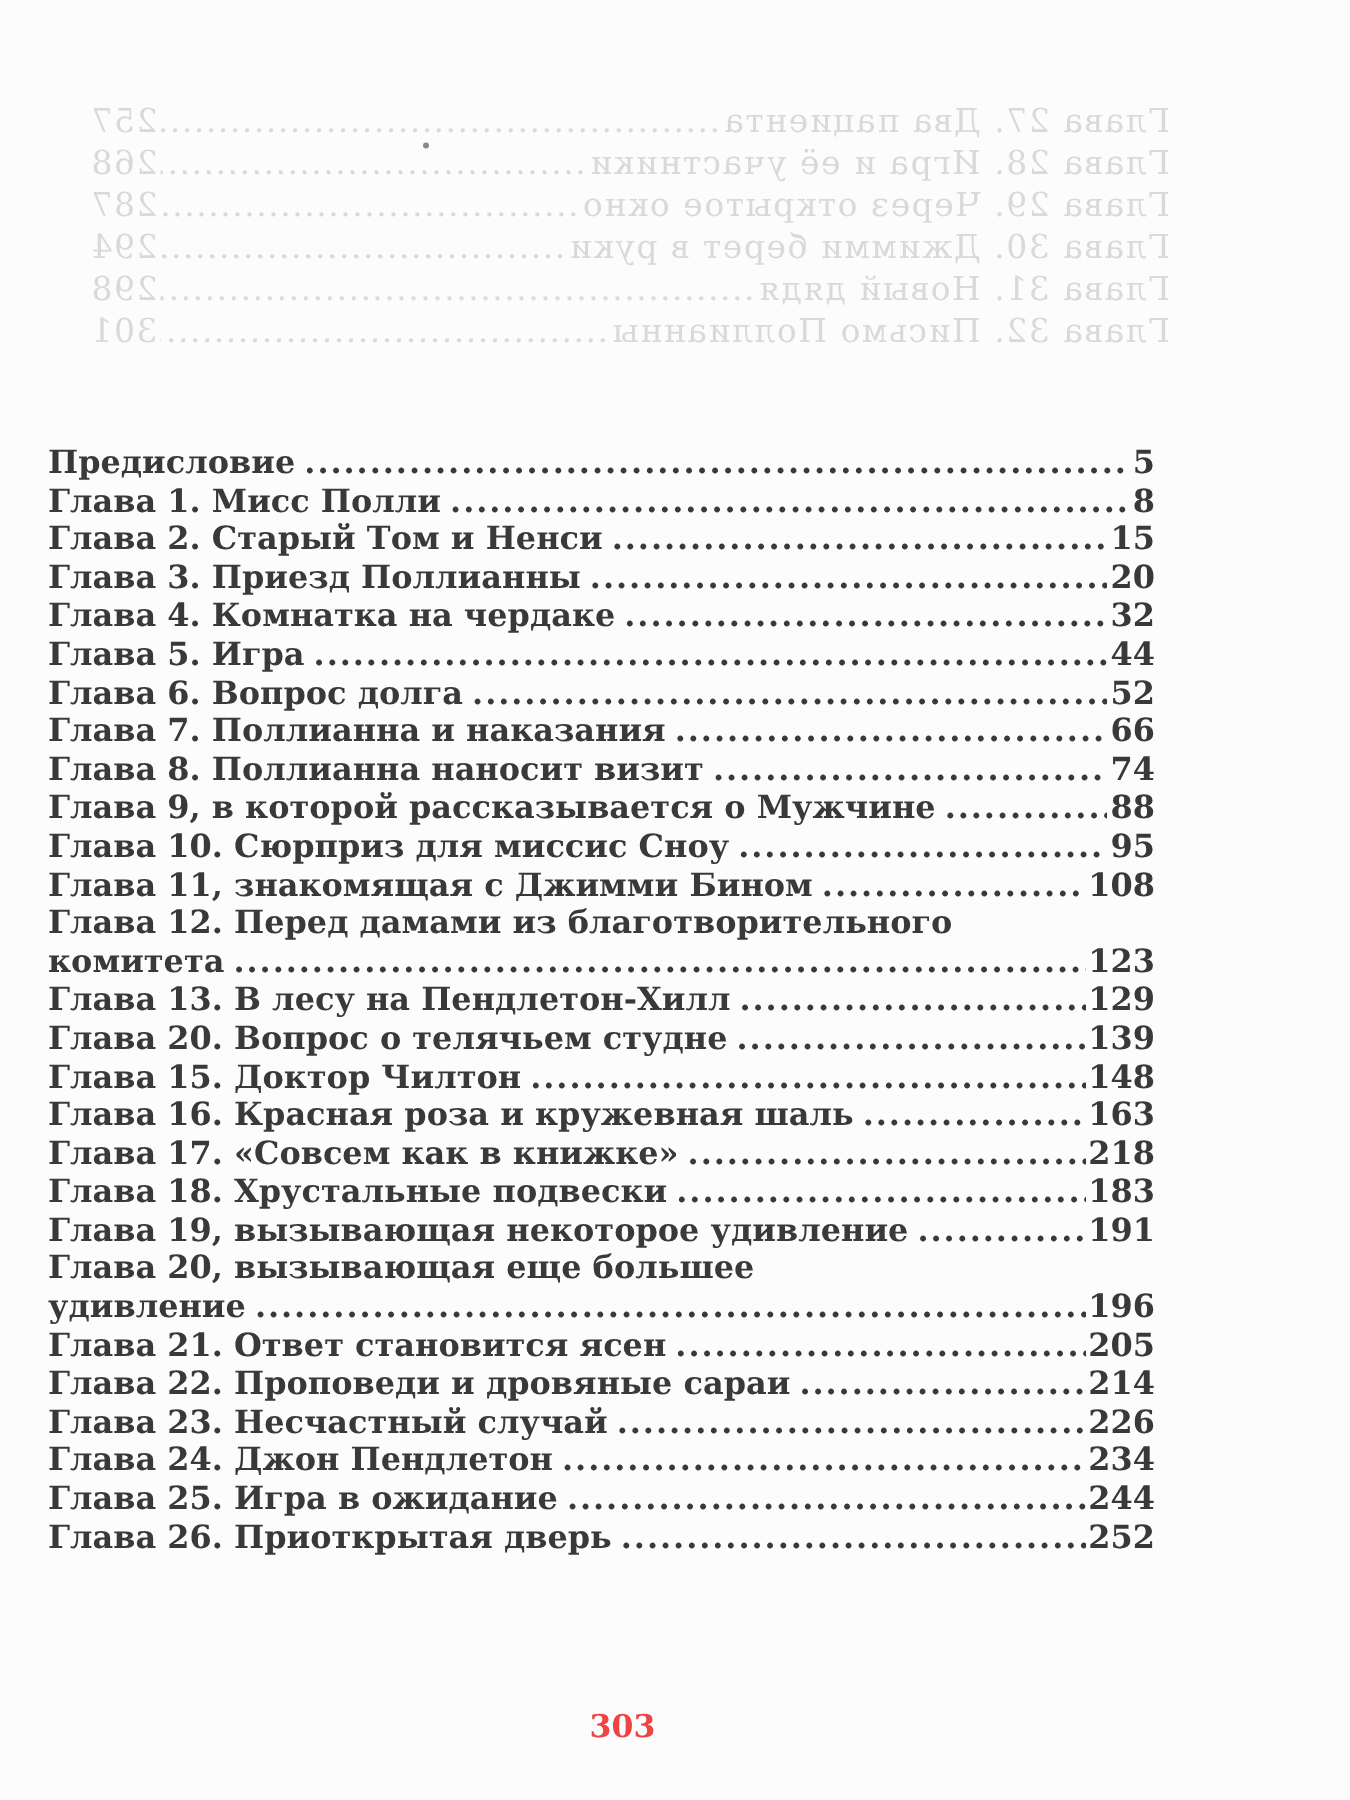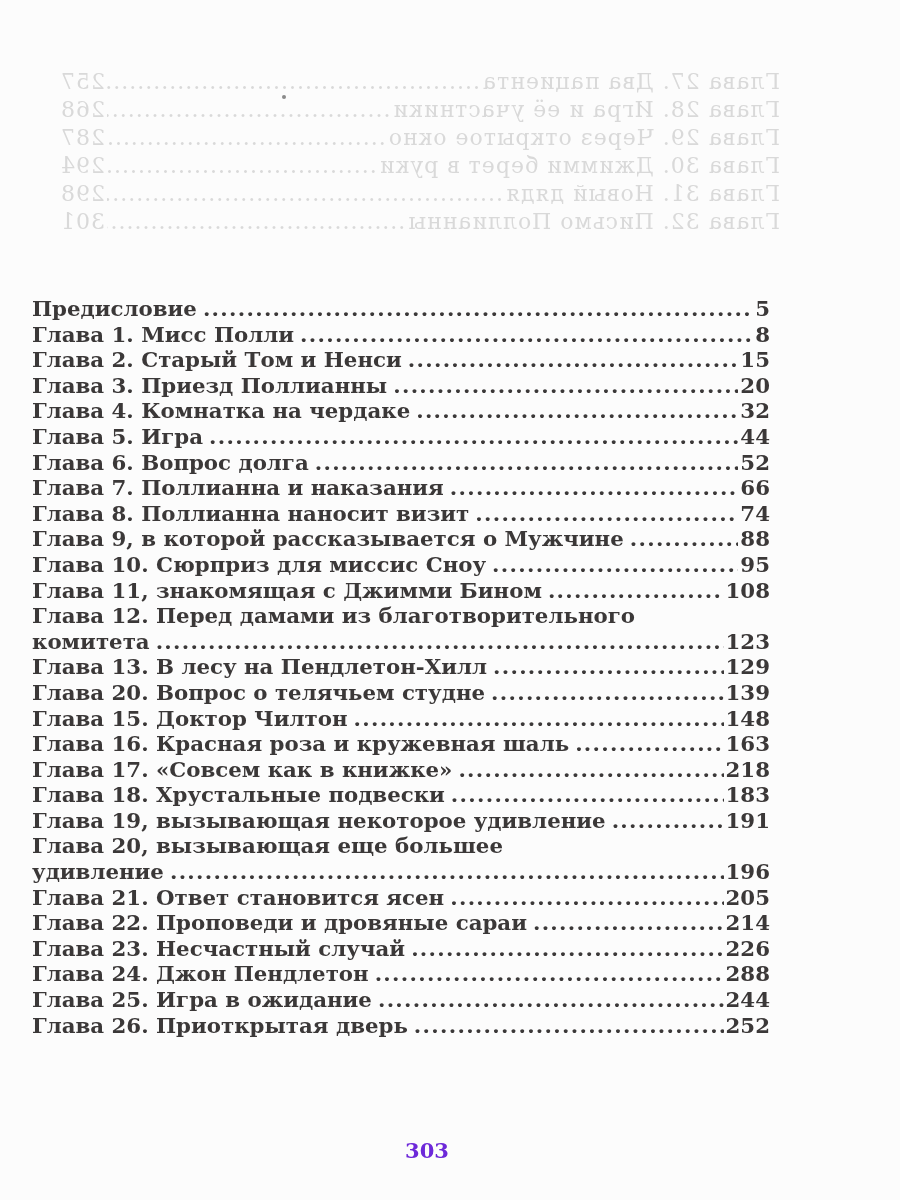--- a/index.html
+++ b/index.html
@@ -97,22 +97,21 @@
     }
 
     .folio {
       position: absolute;
       top: 1138px;
       left: 0;
       width: 830px;
       text-align: center;
       font-size: 21px;
       font-weight: bold;
-      color: #6d28d9;
-      padding-left: 12px;
+      color: #ef4444;
     }
     .speck {
       position: absolute;
       left: 282px;
       top: 95px;
       width: 4px;
       height: 4px;
       border-radius: 50%;
       background: #8a8a8a;
     }
@@ -283,21 +282,21 @@
         <span class="page-num">214</span>
       </li>
     <li class="toc-line">
         <span class="label">Глава 23. Несчастный случай</span>
         <span class="leader"></span>
         <span class="page-num">226</span>
       </li>
     <li class="toc-line">
         <span class="label">Глава 24. Джон Пендлетон</span>
         <span class="leader"></span>
-        <span class="page-num">288</span>
+        <span class="page-num">234</span>
       </li>
     <li class="toc-line">
         <span class="label">Глава 25. Игра в ожидание</span>
         <span class="leader"></span>
         <span class="page-num">244</span>
       </li>
     <li class="toc-line">
         <span class="label">Глава 26. Приоткрытая дверь</span>
         <span class="leader"></span>
         <span class="page-num">252</span>

